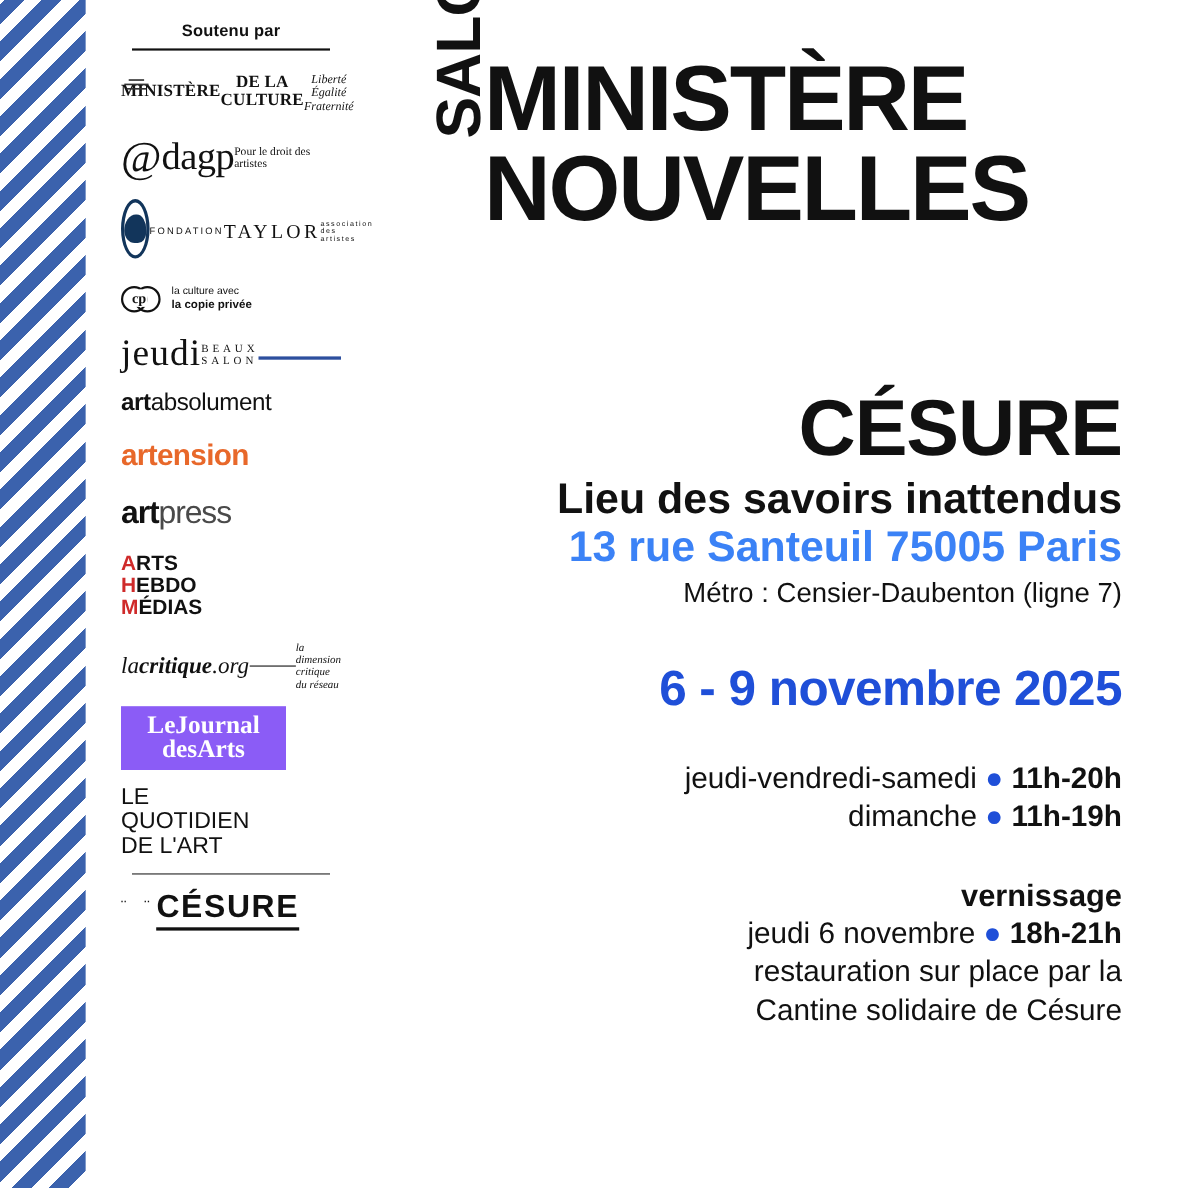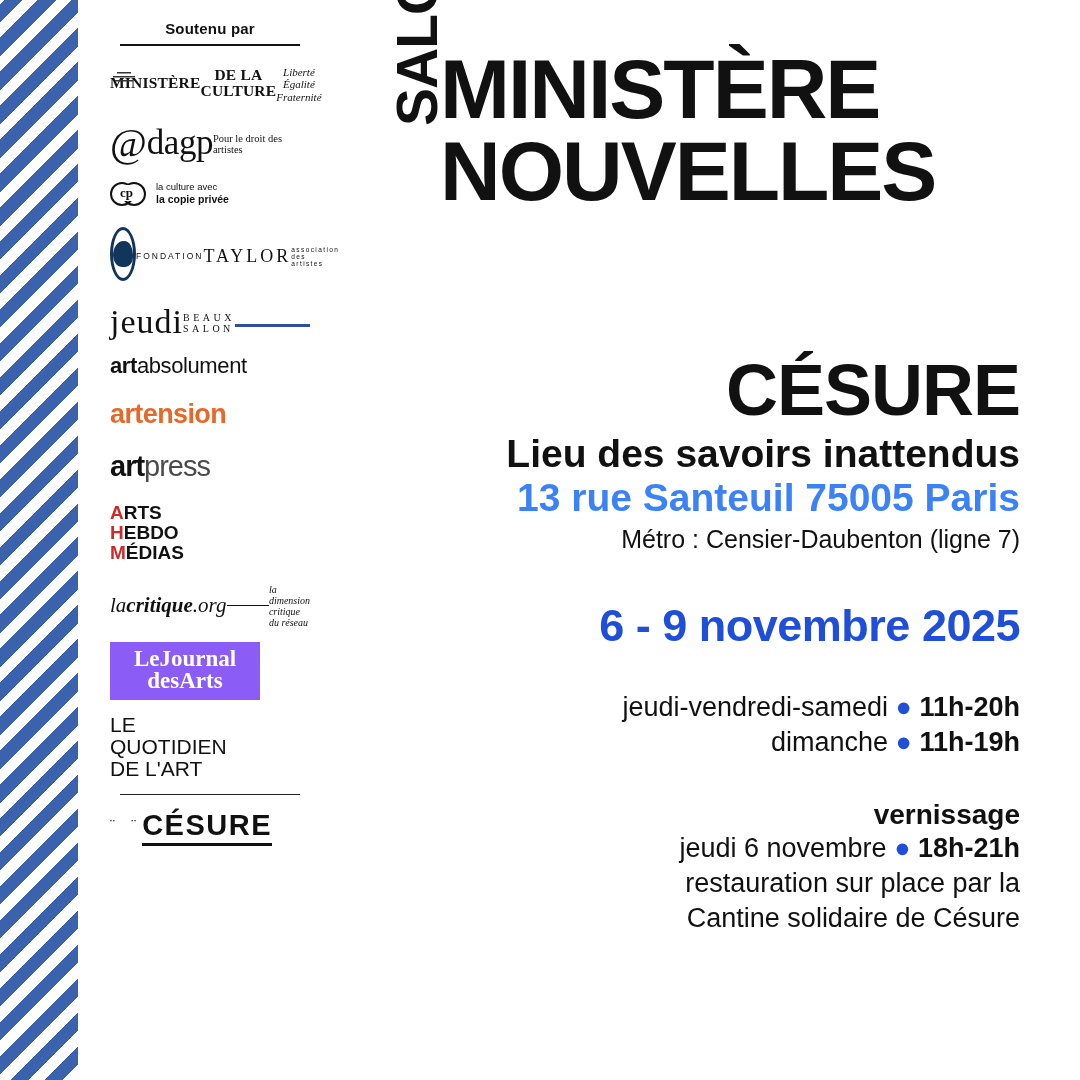--- a/index.html
+++ b/index.html
@@ -322,42 +322,42 @@
 
   <div class="logo mb-20">
     <div class="dagp-row">
       <span class="at-glyph">@</span>
       <span class="dagp-word">dagp</span>
     </div>
     <div class="dagp-sub">Pour le droit des artistes</div>
   </div>
 
   <div class="logo mb-20">
+    <div class="taylor-seal">
+      <div class="taylor-head"></div>
+    </div>
+    <div class="taylor-f">FONDATION</div>
+    <div class="taylor-t">TAYLOR</div>
+    <div class="taylor-s">association des artistes</div>
+  </div>
+
+  <div class="logo mb-20">
     <div class="cp-row">
       <span class="cp-mark">
         <span class="c1"></span>
           <span class="c2"></span>
         <span class="lbl">cp</span>
       </span>
       <span class="cp-text">
         <span>la culture avec</span><br>
         <b>la copie privée</b>
       </span>
     </div>
   </div>
 
-  <div class="logo mb-20">
-    <div class="taylor-seal">
-      <div class="taylor-head"></div>
-    </div>
-    <div class="taylor-f">FONDATION</div>
-    <div class="taylor-t">TAYLOR</div>
-    <div class="taylor-s">association des artistes</div>
-  </div>
-
   <div class="logo mb-14">
     <div class="marin">jeudi</div>
     <div class="marin-sub">BEAUX SALON</div>
     <div class="marin-rule"></div>
   </div>
 
   <div class="logo mb-20">
     <div class="artabs">
       <b>art</b><span>absolument</span>
     </div>

